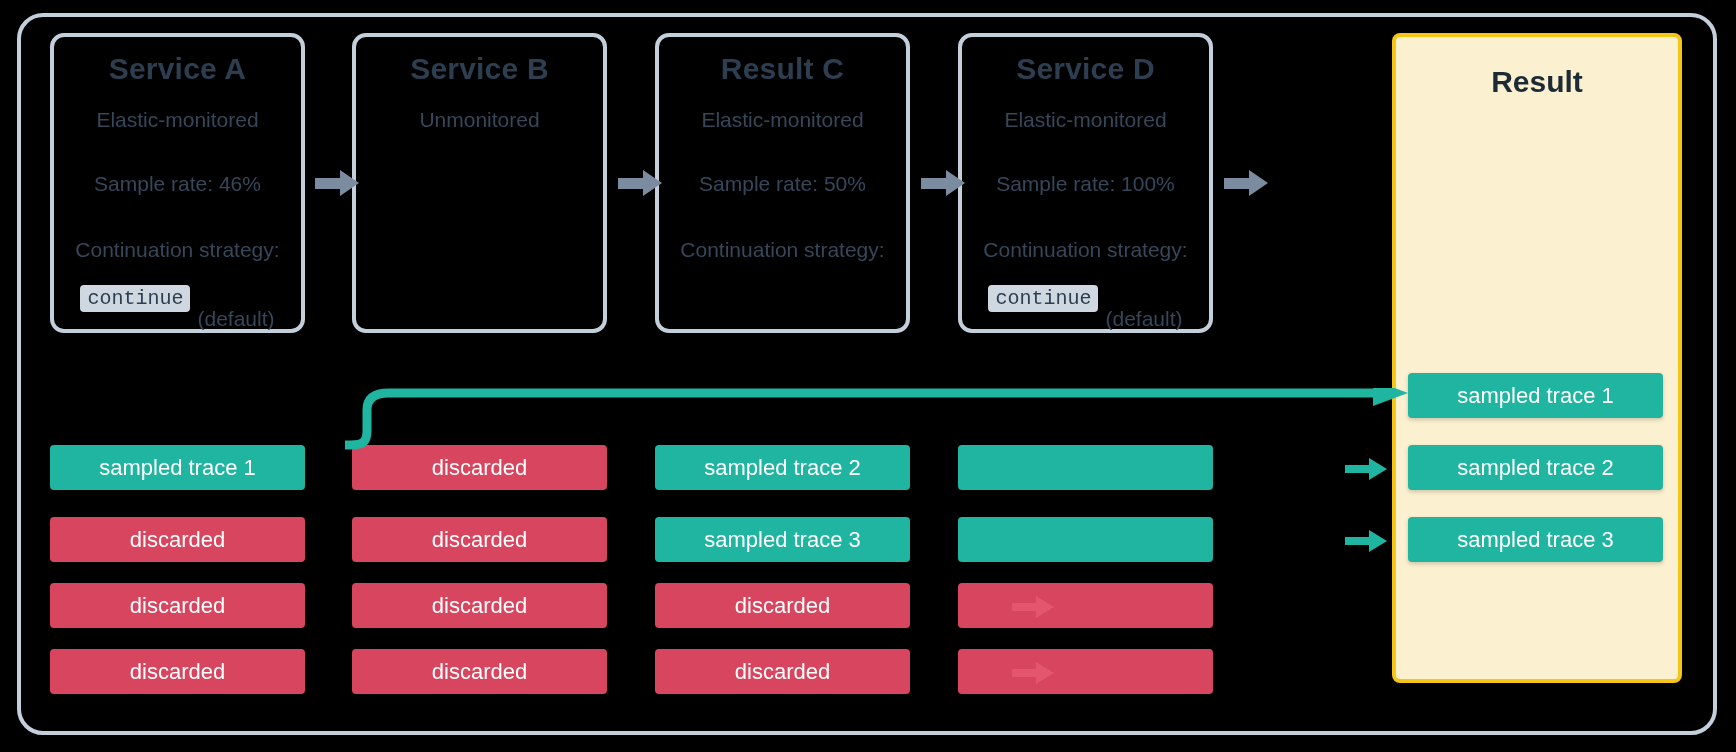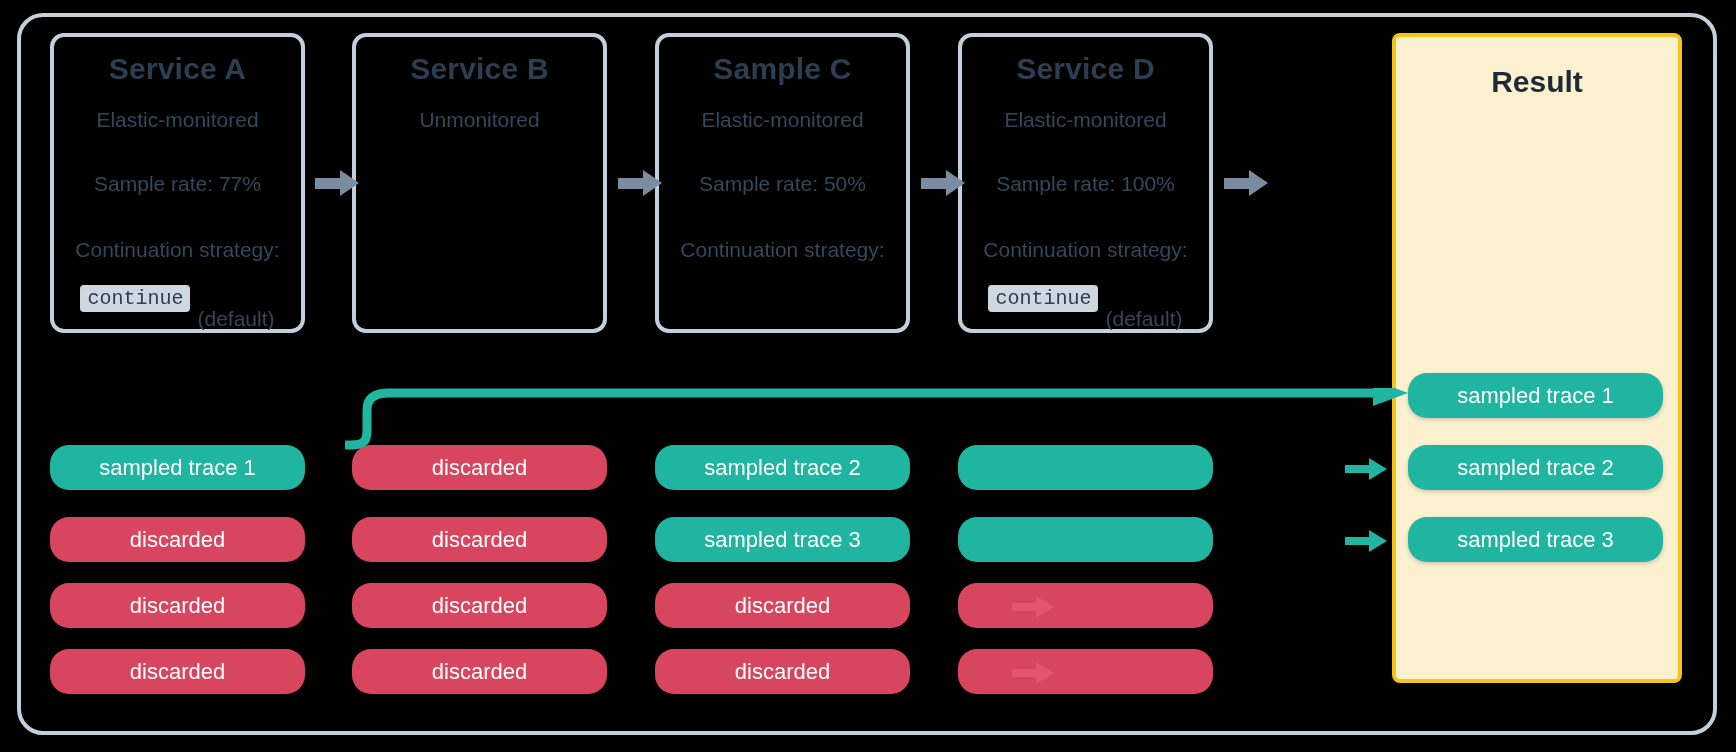--- a/index.html
+++ b/index.html
@@ -39,21 +39,21 @@
   .ga2{left:618px;top:170px;}
   .ga3{left:921px;top:170px;}
   .ga4{left:1224px;top:170px;}
 
   
   .result{position:absolute;left:1392px;top:33px;width:290px;height:650px;
      background:#fbf0cf;border:4px solid #f5c518;border-radius:8px;box-sizing:border-box;}
   .result .rtitle{text-align:center;margin-top:28px;font-size:30px;font-weight:bold;color:#1d2b36;}
 
   
-  .chip{position:absolute;height:45px;border-radius:19px;display:flex;
+  .chip{position:absolute;height:45px;border-radius:4px;display:flex;
         align-items:center;justify-content:center;color:#fff;font-size:22px;
         box-shadow:0 2px 4px rgba(0,0,0,.18);}
   .teal{background:#1fb5a0;}
   .red{background:#d8455f;}
 
   
   .c1{left:50px;width:255px;}
   .c2{left:352px;width:255px;}
   .c3{left:655px;width:255px;}
   .c4{left:958px;width:255px;}
@@ -81,37 +81,37 @@
 </head>
 <body>
 
 <div class="stage">
 
   <div class="outer-frame"></div>
 
   <div class="svc svcA">
     <div class="title">Service A</div>
     <div class="sub">Elastic-monitored</div>
-    <div class="rate">Sample rate: 77%</div>
+    <div class="rate">Sample rate: 46%</div>
     <div class="cont">
       <span>Continuation strategy:</span>
     </div>
     <div class="strategyline">
       <code class="tok">continue</code>
       <span class="defnote">(default)</span>
     </div>
   </div>
 
   <div class="svc svcB">
     <div class="title">Service B</div>
     <div class="sub">Unmonitored</div>
   </div>
 
   <div class="svc svcC">
-    <div class="title">Sample C</div>
+    <div class="title">Result C</div>
     <div class="sub">Elastic-monitored</div>
     <div class="rate">Sample rate: 50%</div>
     <div class="cont">
       <span>Continuation strategy:</span>
     </div>
   </div>
 
   <div class="svc svcD">
     <div class="title">Service D</div>
     <div class="sub">Elastic-monitored</div>

